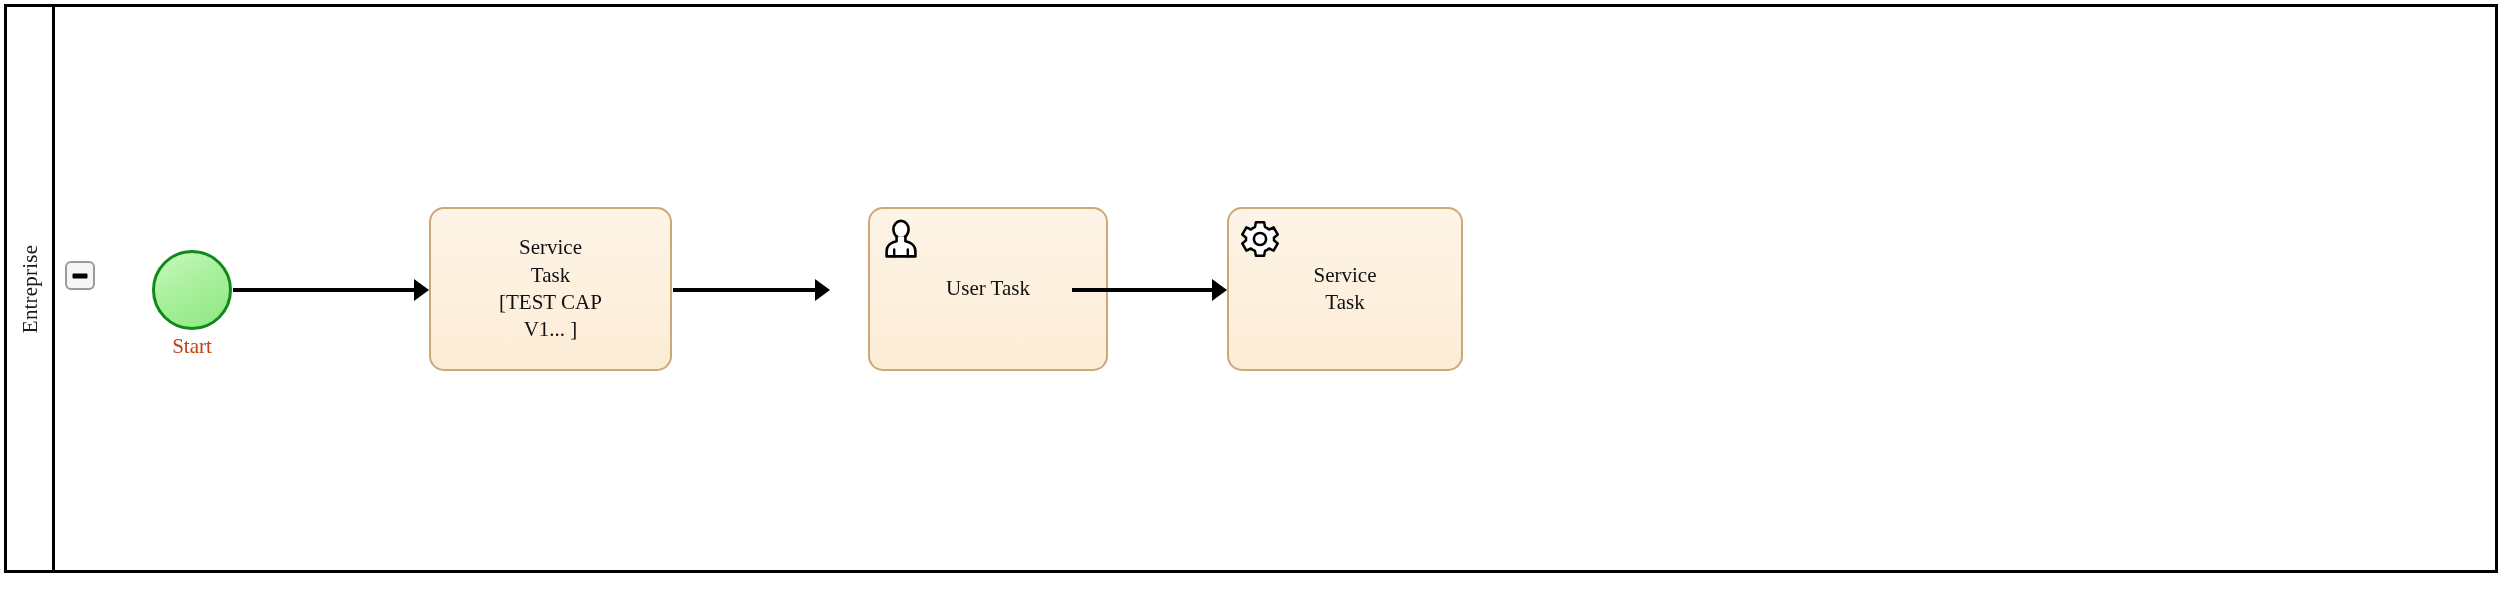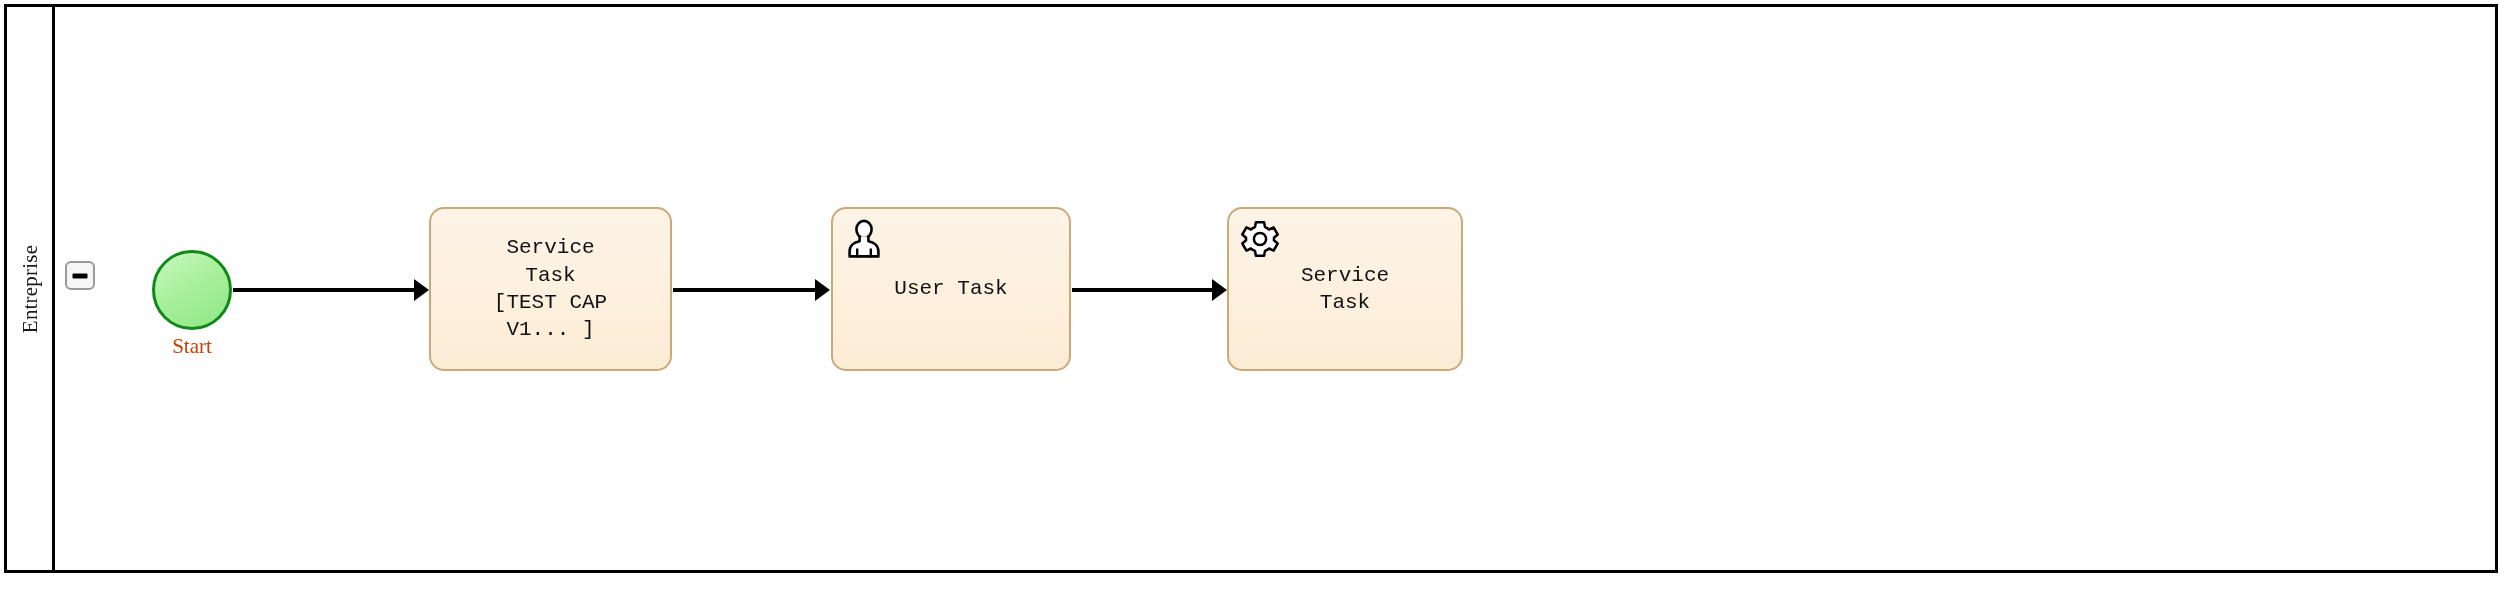--- a/index.html
+++ b/index.html
@@ -116,21 +116,20 @@
 
   
   .task {
     position: absolute;
     top: 200px;
     height: 164px;
     border: 2px solid #cba878;
     border-radius: 15px;
     box-sizing: border-box;
     background: linear-gradient(180deg, #fdf4e7 0%, #fdf0de 55%, #fbecd4 100%);
-    font-family: Liberation Mono, monospace;
   }
   .task-label {
     position: absolute;
     left: 0;
     top: 0;
     width: 100%;
     height: 100%;
     display: flex;
     align-items: center;
     justify-content: center;
@@ -144,21 +143,21 @@
   }
   .task-icon {
     position: absolute;
     left: 10px;
     top: 9px;
     width: 42px;
     height: 42px;
   }
 
   #task-service-1 { left: 374px;  width: 243px; }
-  #task-user     { left: 776px;  width: 240px; }
+  #task-user     { left: 813px;  width: 240px; }
   #task-service-2 { left: 1172px; width: 236px; }
 
   
   .flow {
     position: absolute;
     height: 4px;
     top: 281px;
     background: #000000;
   }
   .flow .arrowhead {

